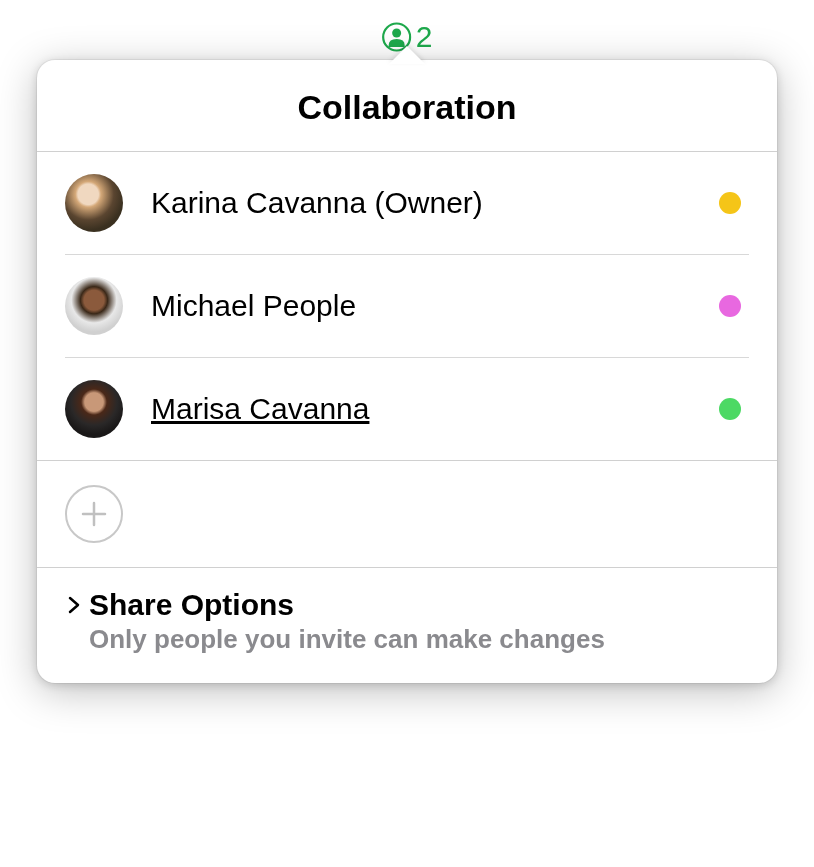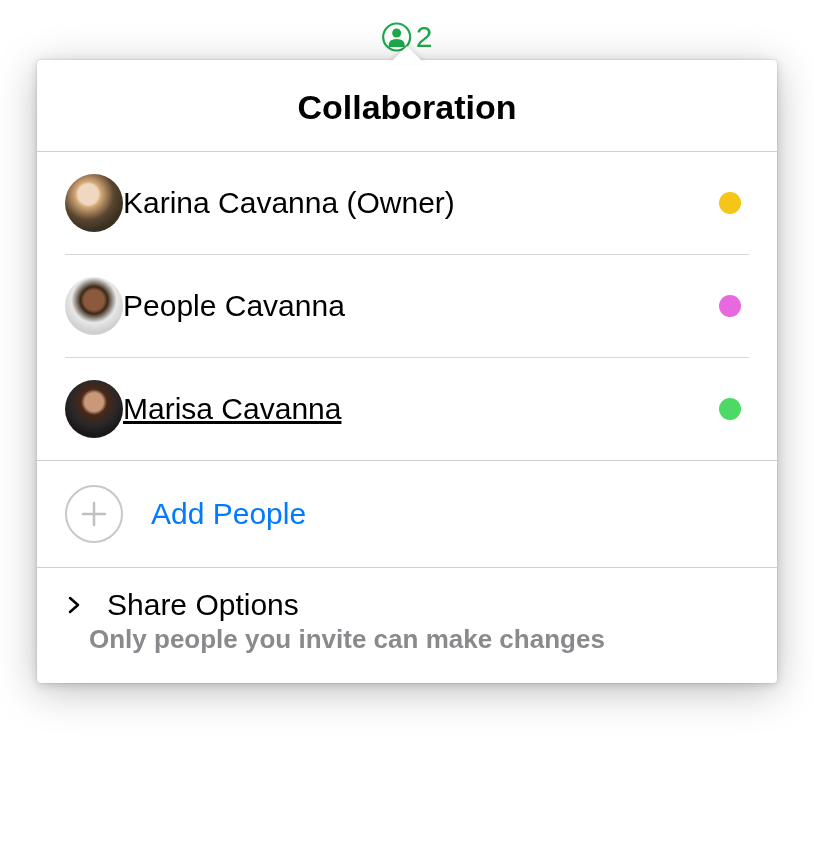--- a/index.html
+++ b/index.html
@@ -62,21 +62,21 @@
       height: 0;
       border-left: 18px solid transparent;
       border-right: 18px solid transparent;
       border-bottom: 18px solid #ffffff;
       z-index: 2;
       filter: drop-shadow(0 -2px 2px rgba(0,0,0,0.1));
     }
     
     .popover {
       background: #ffffff;
-      border-radius: 4px;
+      border-radius: 18px;
       box-shadow: 0 0 0 1px rgba(0,0,0,0.05), 0 8px 40px rgba(0,0,0,0.25), 0 2px 10px rgba(0,0,0,0.15);
       overflow: hidden;
     }
     
     .popover-header {
       text-align: center;
       padding: 28px 0 24px;
       border-bottom: 1px solid #d0d0d0;
     }
     
@@ -122,20 +122,21 @@
     }
     
     .avatar-3 {
       background: radial-gradient(circle at 50% 38%, #c89878 0%, #c89878 20%, #4a2818 28%, #2a2828 50%, #1a1818 70%);
     }
     
     .collaborator-name {
       font-size: 30px;
       font-weight: 400;
       color: #000;
+      margin-left: 28px;
       flex-grow: 1;
     }
     
     .status-dot {
       width: 22px;
       height: 22px;
       border-radius: 50%;
       flex-shrink: 0;
       margin-right: 8px;
     }
@@ -195,23 +196,22 @@
       justify-content: center;
     }
     
     .chevron-icon svg {
       width: 14px;
       height: 18px;
     }
     
     .share-options-title {
       font-size: 30px;
-      font-weight: 400;
+      font-weight: 700;
       color: #000;
-      margin-left: 18px;
     }
     
     .share-options-subtitle {
       font-size: 26px;
       font-weight: 700;
       color: #8a8a8e;
       margin-left: 24px;
       margin-top: 2px;
     }
   </style>
@@ -238,40 +238,39 @@
 
     <div class="collaborators-list">
       <div class="collaborator-row">
         <div class="avatar avatar-1"></div>
         <div class="collaborator-name">Karina Cavanna (Owner)</div>
         <div class="status-dot" style="background:#f5c518"></div>
       </div>
 
       <div class="collaborator-row">
         <div class="avatar avatar-2"></div>
-        <div class="collaborator-name">People Cavanna</div>
+        <div class="collaborator-name">Michael People</div>
         <div class="status-dot" style="background:#e868e0"></div>
       </div>
 
       <div class="collaborator-row">
         <div class="avatar avatar-3"></div>
         <div class="collaborator-name">Marisa Cavanna</div>
         <div class="status-dot" style="background:#4cd964"></div>
       </div>
     </div>
 
     <div class="add-people-section">
       <div class="add-people-row">
         <div class="add-icon">
           <svg viewBox="0 0 30 30">
             <line x1="15" y1="4" x2="15" y2="26" stroke="#c0c0c0" stroke-width="2.5" stroke-linecap="round"></line>
             <line x1="4" y1="15" x2="26" y2="15" stroke="#c0c0c0" stroke-width="2.5" stroke-linecap="round"></line>
           </svg>
         </div>
-        <div class="add-people-label">Add People</div>
       </div>
     </div>
 
     <div class="share-options-section">
       <div class="share-options-header">
         <span class="chevron-icon">
           <svg viewBox="0 0 14 18">
             <path d="M 3 2 L 11 9 L 3 16" stroke="#000" stroke-width="2.5" fill="none" stroke-linecap="round" stroke-linejoin="round"></path>
           </svg>
         </span>

